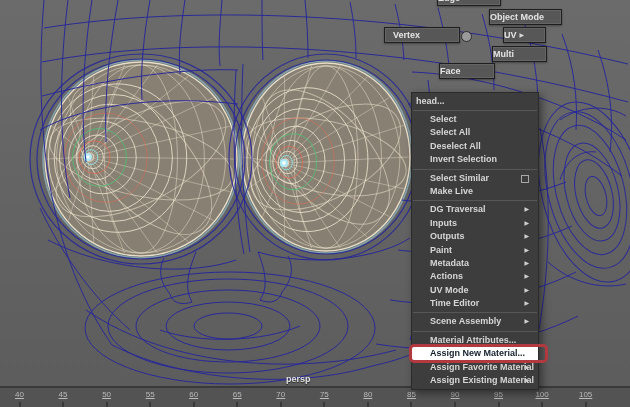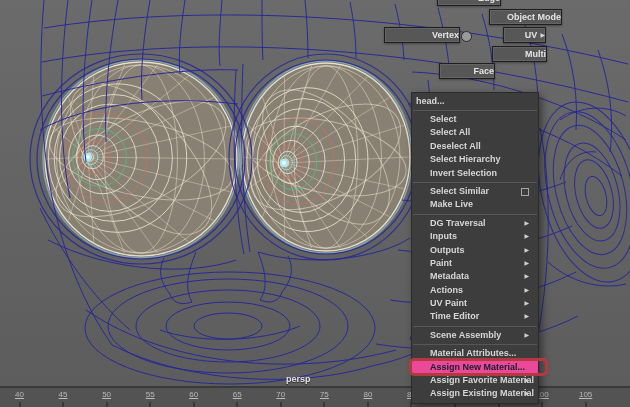--- a/index.html
+++ b/index.html
@@ -26,21 +26,21 @@
   }
   .tl-tick{
     position:absolute;top:14px;width:2px;height:5px;background:#383838;
     transform:translateX(-50%);
   }
   
   .mbtn{
     position:absolute;z-index:4;height:14px;line-height:14px;
     background:#575757;border:1px solid #1f1f1f;
     box-shadow:inset 0 0 0 1px rgba(150,150,150,.22), 0 1px 2px rgba(0,0,0,.35);
-    color:#e4e4e4;font-size:9px;font-weight:bold;text-align:right;
+    color:#e4e4e4;font-size:9px;font-weight:bold;text-align:left;
     white-space:nowrap;cursor:default;
   }
   #btn-edge{left:437px;top:-10px;width:62px;}
   #btn-object-mode{left:489px;top:9px;width:71px;}
   #btn-vertex{left:384px;top:27px;width:66px;padding-left:8px;}
   #btn-uv{left:503px;top:27px;width:41px;}
   #btn-vertex-face{left:366px;top:46px;width:78px;}
   #btn-multi{left:492px;top:46px;width:53px;}
   #btn-face{left:439px;top:63px;width:54px;}
   .uv-arrow{font-size:6px;vertical-align:1px;margin-left:3px;color:#d8d8d8;}
@@ -68,21 +68,21 @@
   .menu-item .mi-arrow{
     display:none;position:absolute;right:9px;top:0;
     font-size:6px;color:#cfcfcf;
   }
   .menu-item.has-sub .mi-arrow{display:block;}
   .menu-item .mi-check{
     display:none;position:absolute;right:9px;top:3px;width:6px;height:6px;
     border:1px solid #a8a8a8;background:transparent;
   }
   .menu-item.has-check .mi-check{display:block;}
-  .menu-item.hl{background:#ec4899;color:#14222e;}
+  .menu-item.hl{background:#ffffff;color:#14222e;}
   .red-box{
     position:absolute;left:-3px;right:-10px;top:-3px;bottom:-2px;
     border:3px solid #b13a40;border-radius:5px;pointer-events:none;
   }
 </style>
 </head>
 <body>
 
 <div id="stage">
 
@@ -304,25 +304,20 @@
       <span class="mi-label">Select All</span>
       
       
     </div>
         <div class="menu-item">
       <span class="mi-label">Deselect All</span>
       
       
     </div>
         <div class="menu-item">
-      <span class="mi-label">Select Hierarchy</span>
-      
-      
-    </div>
-        <div class="menu-item">
       <span class="mi-label">Invert Selection</span>
       
       
     </div>
         <div class="menu-sep"></div>
         <div class="menu-item has-check">
       <span class="mi-label">Select Similar</span>
       <span class="mi-check"></span>
       
     </div>
@@ -356,21 +351,21 @@
       <span class="mi-label">Metadata</span>
       
       <span class="mi-arrow">▶</span>
     </div>
         <div class="menu-item has-sub">
       <span class="mi-label">Actions</span>
       
       <span class="mi-arrow">▶</span>
     </div>
         <div class="menu-item has-sub">
-      <span class="mi-label">UV Paint</span>
+      <span class="mi-label">UV Mode</span>
       
       <span class="mi-arrow">▶</span>
     </div>
         <div class="menu-item has-sub">
       <span class="mi-label">Time Editor</span>
       
       <span class="mi-arrow">▶</span>
     </div>
         <div class="menu-sep"></div>
         <div class="menu-item has-sub">

